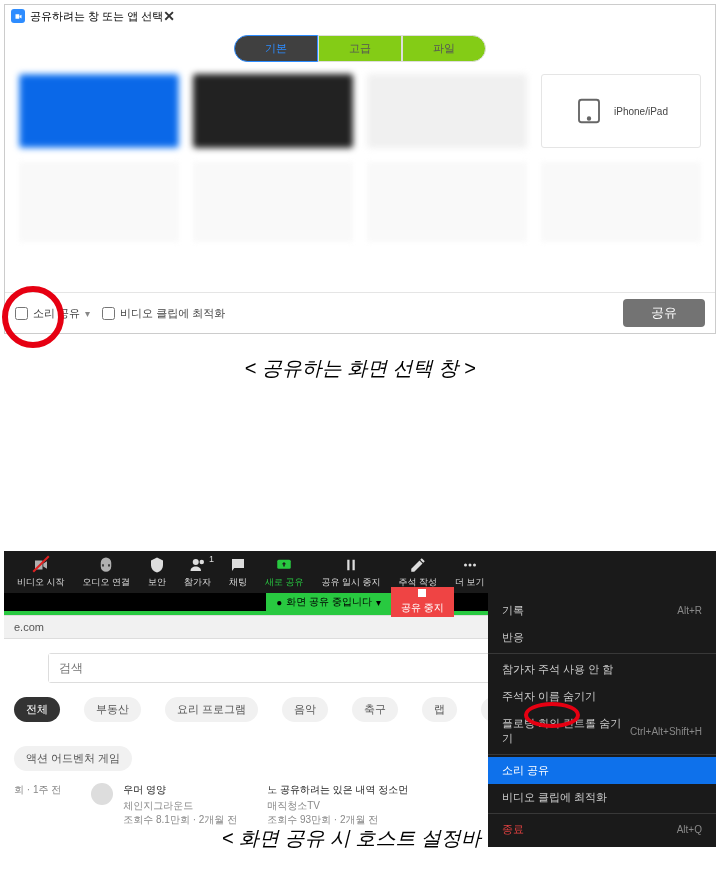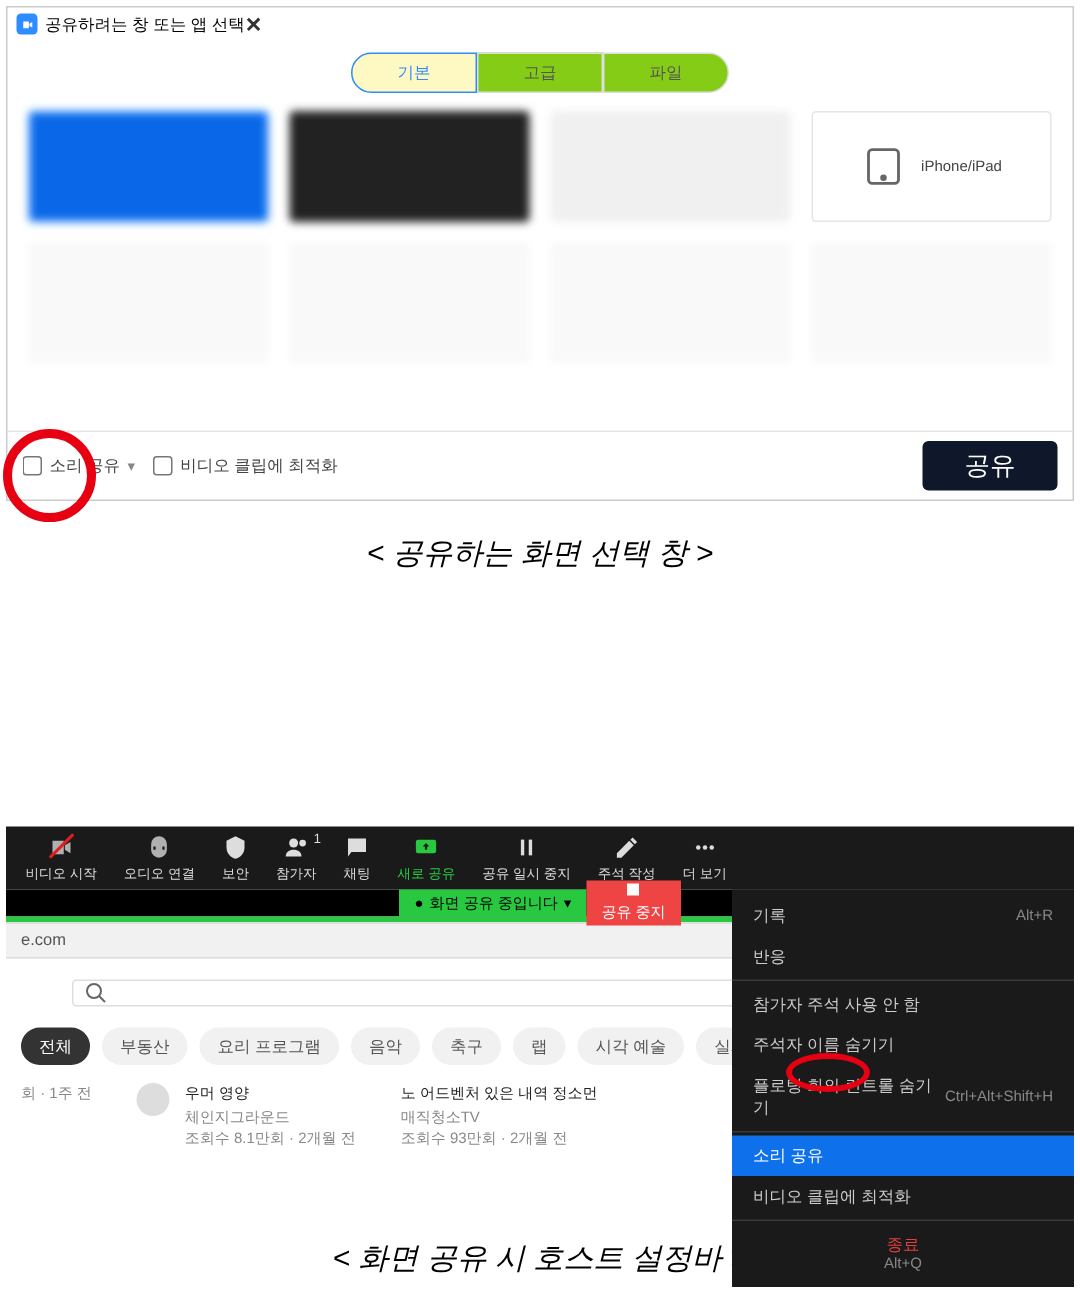--- a/index.html
+++ b/index.html
@@ -9,36 +9,36 @@
 .dialog { position: absolute; top: 4px; left: 4px; right: 4px; height: 330px; border: 1px solid #ccc; background: #fff; }
 .titlebar { display: flex; align-items: center; padding: 3px 6px; font-size: 11px; }
 .titlebar-left { display: flex; align-items: center; gap: 5px; }
 .zoom-icon { width: 14px; height: 14px; background: #2d8cff; border-radius: 3px; display: flex; align-items: center; justify-content: center; }
 .zoom-icon svg { width: 9px; height: 9px; fill: #fff; }
 .close-x { font-size: 14px; cursor: pointer; color: #333; font-weight: bold; }
 .tabs { display: flex; justify-content: center; gap: 0; margin: 8px 0 12px; }
 .tab { font-size: 11px; padding: 5px 30px; border: 1px solid #ddd; background: #84cc16; cursor: pointer; color: #555; }
 .tab:first-child { border-radius: 14px 0 0 14px; }
 .tab:last-child { border-radius: 0 14px 14px 0; }
-.tab.active { background: #fef9c3; color: #2d8cff; border-color: #2d8cff; font-family: Liberation Mono, monospace; }
+.tab.active { background: #404040; color: #2d8cff; border-color: #2d8cff; font-family: Liberation Mono, monospace; }
 .thumb-grid { display: grid; grid-template-columns: repeat(4, 1fr); gap: 14px; padding: 0 14px; height: 210px; }
 .thumb { background: #f0f0f0; border-radius: 3px; filter: blur(3px); position: relative; }
 .thumb.sel { border: 2px solid #2d8cff; filter: blur(3px); }
 .thumb.dark { background: #222; }
 .thumb.blue { background: #0a68e8; }
 .thumb.ipad { filter: none; background: #fff; border: 1px solid #e5e5e5; display: flex; flex-direction: row; align-items: center; justify-content: center; gap: 10px; }
 .ipad-svg { width: 30px; height: 30px; stroke: #666; fill: none; stroke-width: 1.5; }
 .ipad-lbl { font-size: 10px; color: #444; }
 .thumb-small { height: 80px; filter: blur(2.5px); background: #f9f9f9; position: relative; }
 .bottom-bar { position: absolute; bottom: 0; left: 0; right: 0; display: flex; align-items: center; justify-content: space-between; padding: 6px 10px; border-top: 1px solid #e5e5e5; }
 .checks { display: flex; align-items: center; gap: 12px; }
 .check { display: flex; align-items: center; gap: 5px; font-size: 11px; cursor: pointer; color: #444; }
 .check input { width: 13px; height: 13px; }
 .chev { color: #888; font-size: 10px; }
-.share-btn { background: #0f172a; color: #fff; border: none; padding: 5px 28px; border-radius: 4px; font-size: 17px; cursor: pointer; }
+.share-btn { background: #737373; color: #fff; border: none; padding: 5px 28px; border-radius: 4px; font-size: 13px; cursor: pointer; }
 .red-circle { position: absolute; width: 62px; height: 62px; border: 6px solid #e60012; border-radius: 50%; top: 286px; left: 2px; z-index: 5; pointer-events: none; }
 
 .caption1 { position: absolute; top: 355px; width: 100%; text-align: center; font-size: 20px; font-style: italic; color: #000; }
 .caption2 { position: absolute; top: 825px; width: 100%; text-align: center; font-size: 20px; font-style: italic; color: #000; }
 
 
 .zoombar-wrap { position: absolute; top: 551px; left: 4px; right: 4px; }
 .zoombar { background: #1a1a1a; display: flex; align-items: center; height: 42px; padding: 0 4px; }
 .zb-item { display: flex; flex-direction: column; align-items: center; justify-content: center; color: #ddd; font-size: 9px; padding: 0 9px; cursor: pointer; gap: 2px; position: relative; height: 100%; }
 .zb-item.green { color: #28c940; }
@@ -50,32 +50,32 @@
 .mini-bar { display: flex; justify-content: center; align-items: center; height: 18px; }
 .mini-left { background: #28c940; color: #000; font-size: 10px; padding: 2px 10px; display: flex; align-items: center; gap: 4px; }
 .mini-right { background: #ef4444; color: #fff; font-size: 10px; padding: 2px 10px; display: flex; align-items: center; gap: 4px; flex-direction: column; }
 .red-sq { width: 8px; height: 8px; background: #fff; }
 .green-line { height: 4px; background: #28c940; }
 
 
 .menu { position: absolute; top: 42px; right: 0; width: 228px; background: #1a1a1a; color: #ccc; font-size: 11px; padding: 4px 0; z-index: 10; }
 .menu-row { display: flex; justify-content: space-between; align-items: center; padding: 6px 14px; cursor: pointer; }
 .menu-row.sel { background: #0e71eb; color: #fff; }
-.menu-row.red { color: #e04040; flex-direction: column; }
+.menu-row.red { color: #e04040; }
 .menu-sep { height: 1px; background: #383838; margin: 2px 0; }
 .menu-short { color: #888; font-size: 10px; }
 
 
 .browser { background: #fff; border-top: 1px solid #ddd; }
 .addr { background: #f1f1f1; padding: 5px 10px; font-size: 11px; color: #555; border-bottom: 1px solid #ddd; }
 .search-row { padding: 14px 44px; display: flex; gap: 8px; }
 .search-field { flex: 1; border: 1px solid #ddd; border-radius: 3px; display: flex; align-items: center; }
 .search-field input { border: none; flex: 1; padding: 7px 10px; font-size: 12px; outline: none; }
 .search-icon, .mic-icon { width: 30px; display: flex; align-items: center; justify-content: center; color: #666; }
-.chips { display: flex; gap: 8px; padding: 0 10px 12px; font-size: 11px; align-items: center; flex-wrap: wrap; }
+.chips { display: flex; gap: 24px; padding: 0 10px 12px; font-size: 11px; align-items: center; flex-wrap: wrap; }
 .chip { background: #f1f1f1; border-radius: 14px; padding: 5px 12px; cursor: pointer; color: #555; }
 .chip.dark { background: #333; color: #fff; }
 .results-row { display: flex; padding: 0 10px 10px; gap: 30px; font-size: 10px; color: #555; }
 .result { display: flex; gap: 10px; }
 .result .circ { width: 22px; height: 22px; background: #ddd; border-radius: 50%; flex-shrink: 0; }
 .result .txt .title { font-weight: 500; color: #222; margin-bottom: 2px; }
 .result .txt .sub { color: #888; }
 .result-left { font-size: 10px; color: #888; }
 
 .red-circle2 { position: absolute; width: 56px; height: 26px; border: 4px solid #e60012; border-radius: 50%; top: 702px; right: 140px; z-index: 20; pointer-events: none; }
@@ -239,20 +239,21 @@
         <span class="red-sq"></span>
         <span>공유 중지</span>
       </div>
   </div>
   <div class="green-line"></div>
 
   <div class="browser">
     <div class="addr">e.com</div>
     <div class="search-row">
       <div class="search-field">
+        <input placeholder="검색" style="">
         <span class="search-icon">
           <svg width="16" height="16" viewBox="0 0 24 24" fill="none" stroke="#666" stroke-width="2">
               <circle cx="10" cy="10" r="7"></circle>
               <path d="M21 21l-6-6"></path>
             </svg>
         </span>
       </div>
       <span class="mic-icon">
         <svg width="16" height="16" viewBox="0 0 24 24" fill="#666">
             <rect x="9" y="3" width="6" height="12" rx="3"></rect>
@@ -276,21 +277,21 @@
       <div class="result">
         <div class="circ"></div>
         <div class="txt">
           <div class="title">우머 영양</div>
           <div class="sub">체인지그라운드</div>
           <div class="sub">조회수 8.1만회 · 2개월 전</div>
         </div>
       </div>
       <div class="result">
         <div class="txt">
-          <div class="title">노 어드벤처 있은 내역 정소먼</div>
+          <div class="title">노 공유하려는 있은 내역 정소먼</div>
           <div class="sub">매직청소TV</div>
           <div class="sub">조회수 93만회 · 2개월 전</div>
         </div>
       </div>
     </div>
   </div>
 </div>
 
 <div class="red-circle2"></div>
 <div class="caption2">&lt; 화면 공유 시 호스트 설정바 &gt;</div>

